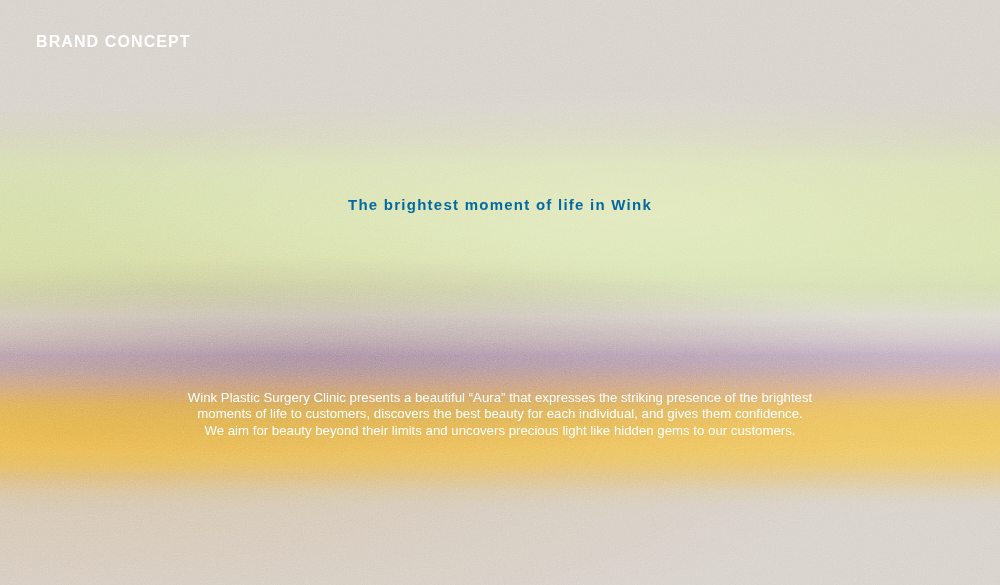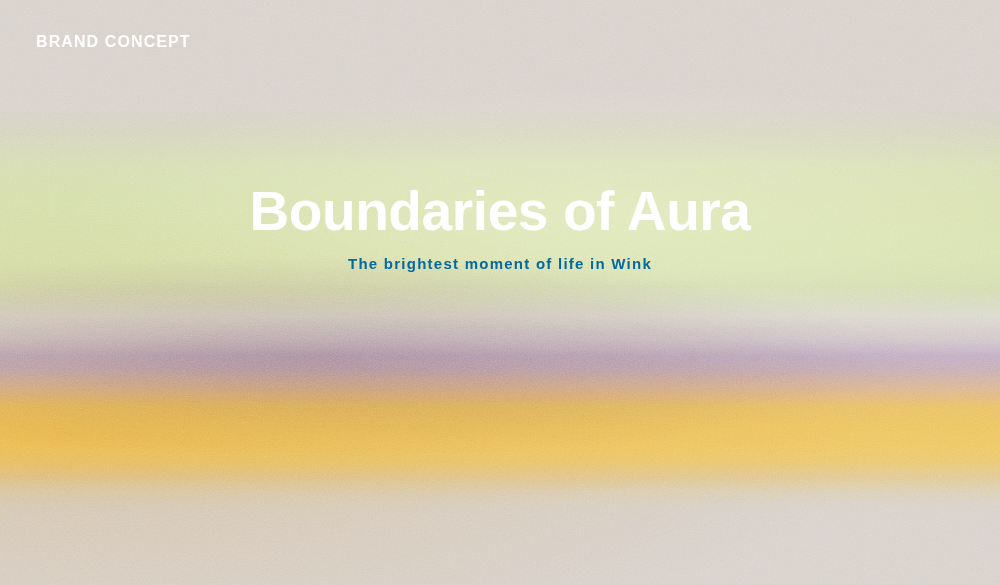--- a/index.html
+++ b/index.html
@@ -192,20 +192,22 @@
           <feFuncA type="linear" slope="0.55" intercept="0.22"></feFuncA>
         </feComponentTransfer>
       </filter>
       <rect width="1000" height="585" filter="url(#grainFilter)"></rect>
     </svg>
   </div>
 
   <div class="eyebrow">BRAND CONCEPT</div>
 
   <div class="center-block">
-    <div class="headline">Boundaries of Aura</div>
     <div class="subhead">The brightest moment of life in Wink</div>
   </div>
 
   <div class="body-copy">
+    <p>Wink Plastic Surgery Clinic presents a beautiful “Aura” that expresses the striking presence of the brightest</p>
+    <p>moments of life to customers, discovers the best beauty for each individual, and gives them confidence.</p>
+    <p>We aim for beauty beyond their limits and uncovers precious light like hidden gems to our customers.</p>
   </div>
 
 </div>
 
 </body></html>

